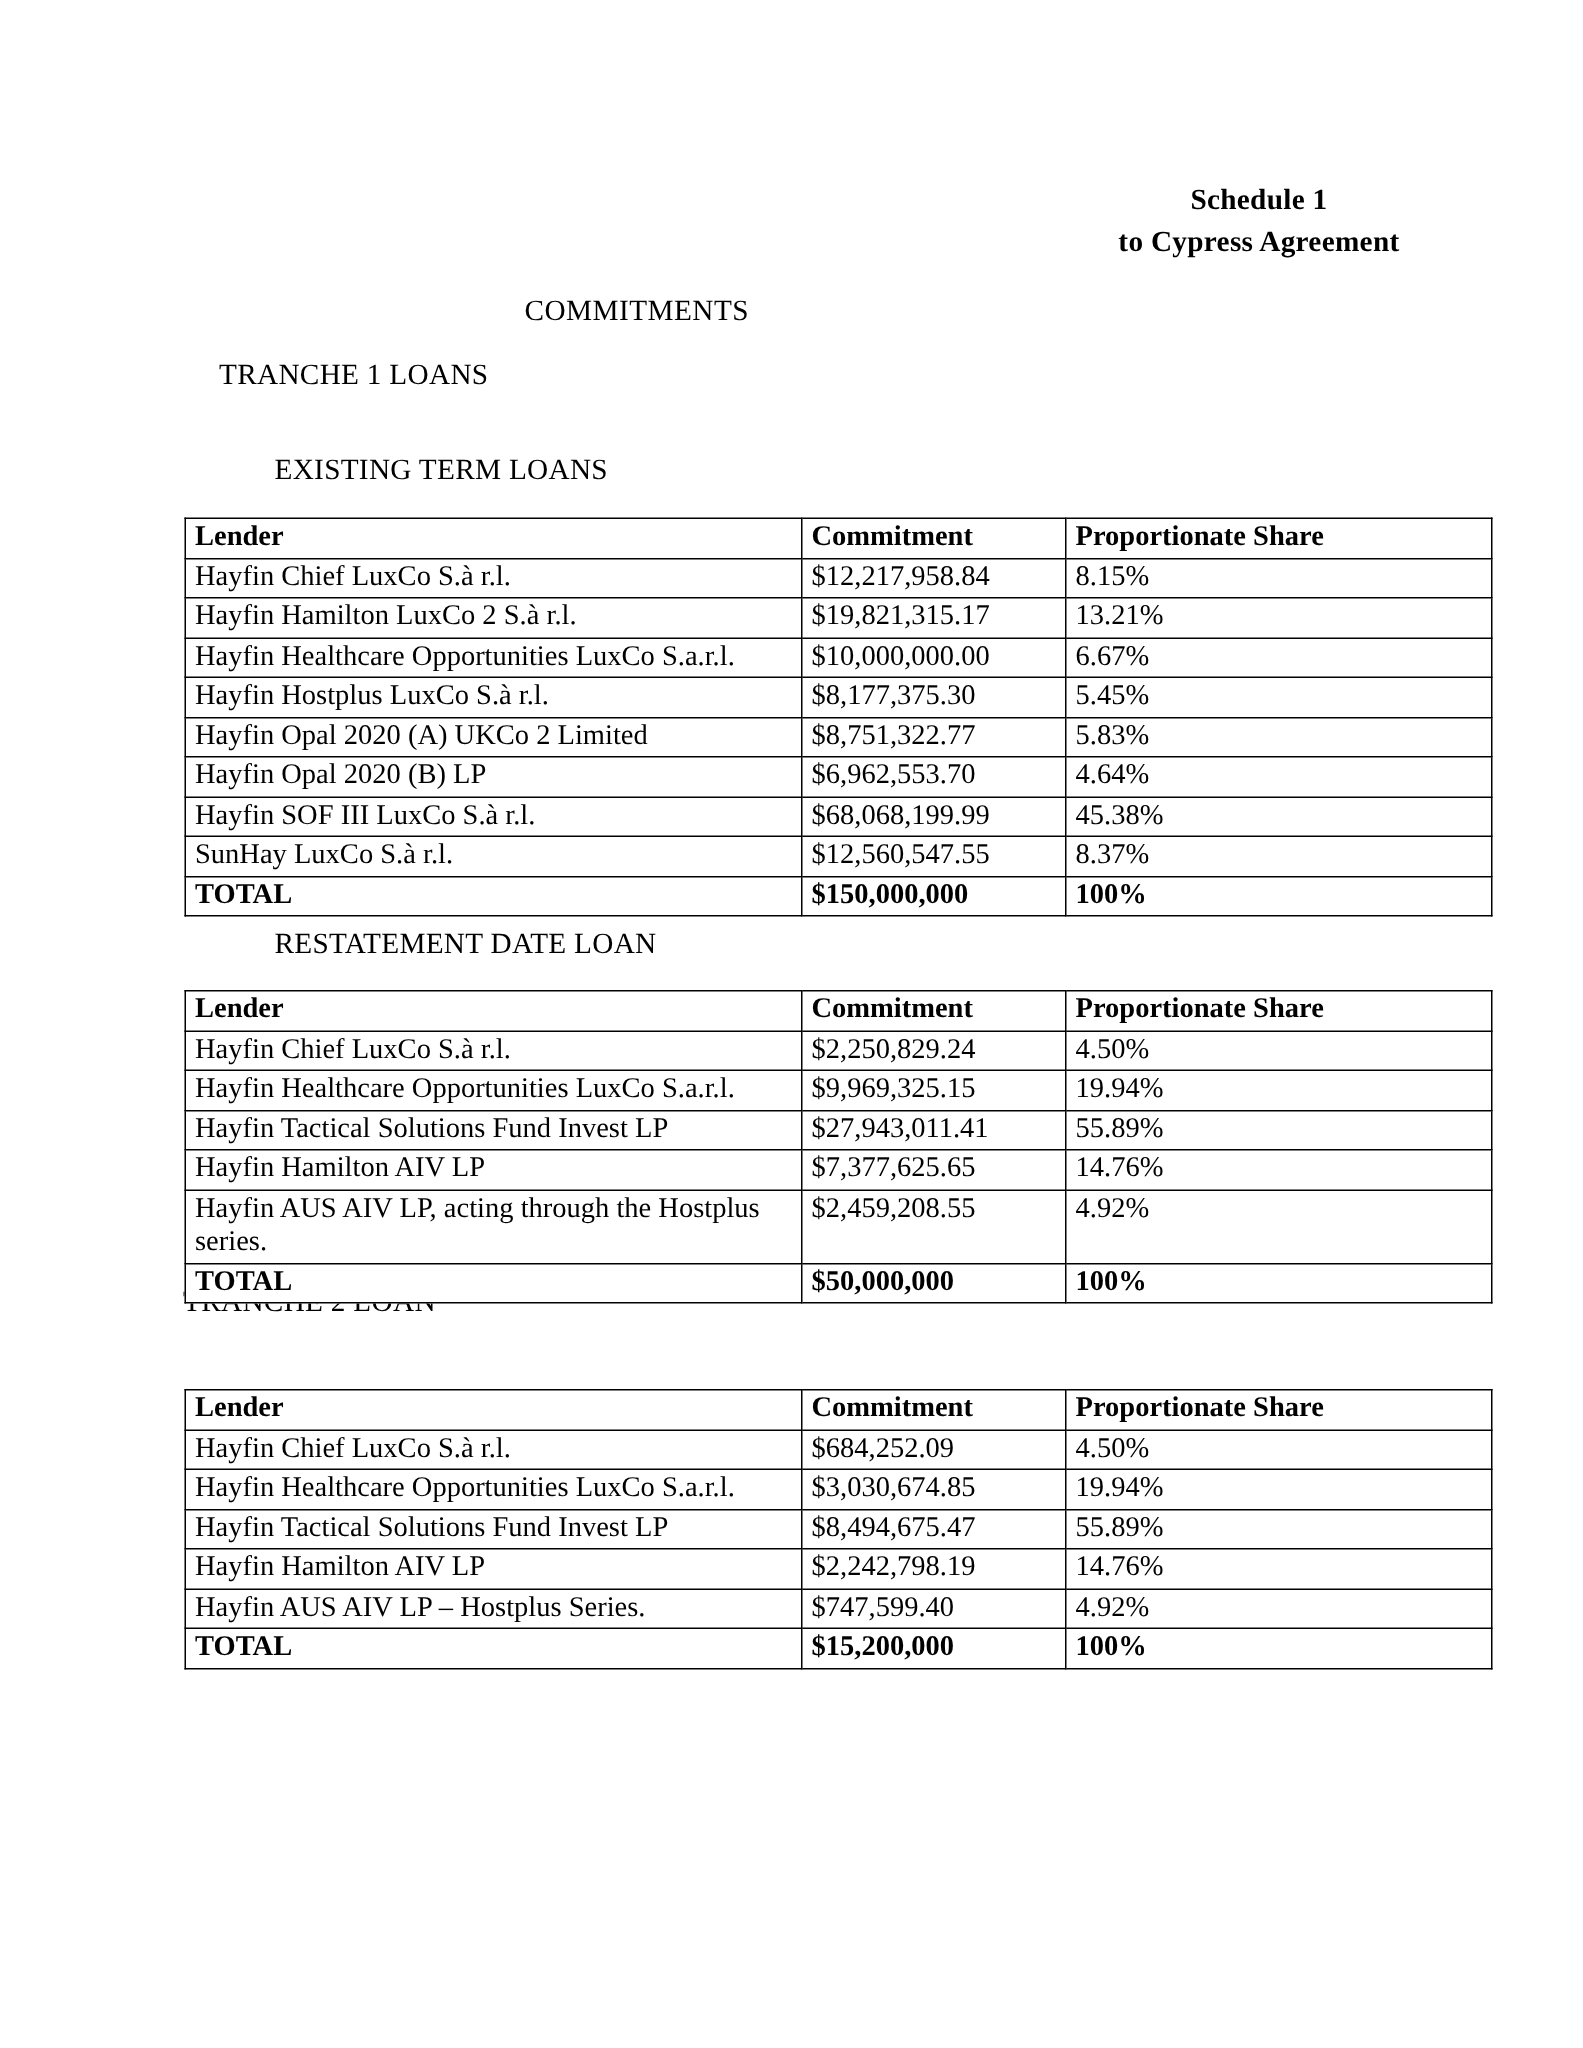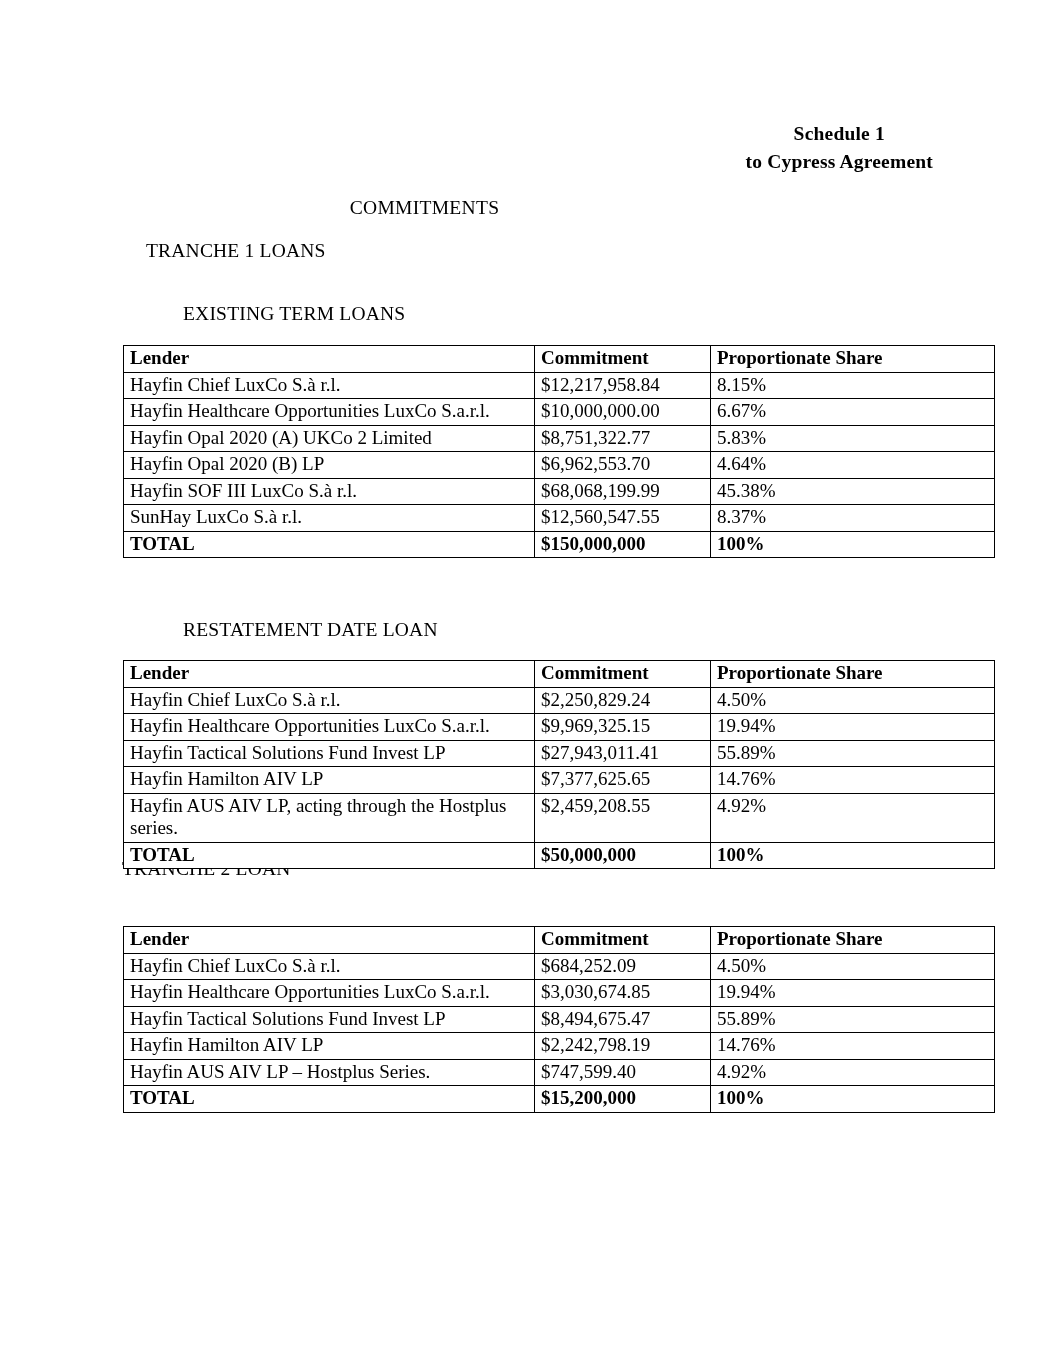--- a/index.html
+++ b/index.html
@@ -97,23 +97,33 @@
       <td class="c-lender">Lender</td>
       <td class="c-commit">Commitment</td>
       <td class="c-share">Proportionate Share</td>
     </tr>
     <tr>
       <td class="c-lender">Hayfin Chief LuxCo S.à r.l.</td>
       <td class="c-commit">$12,217,958.84</td>
       <td class="c-share">8.15%</td>
     </tr>
     <tr>
+      <td class="c-lender">Hayfin Hamilton LuxCo 2 S.à r.l.</td>
+      <td class="c-commit">$19,821,315.17</td>
+      <td class="c-share">13.21%</td>
+    </tr>
+    <tr>
       <td class="c-lender">Hayfin Healthcare Opportunities LuxCo S.a.r.l.</td>
       <td class="c-commit">$10,000,000.00</td>
       <td class="c-share">6.67%</td>
+    </tr>
+    <tr>
+      <td class="c-lender">Hayfin Hostplus LuxCo S.à r.l.</td>
+      <td class="c-commit">$8,177,375.30</td>
+      <td class="c-share">5.45%</td>
     </tr>
     <tr>
       <td class="c-lender">Hayfin Opal 2020 (A) UKCo 2 Limited</td>
       <td class="c-commit">$8,751,322.77</td>
       <td class="c-share">5.83%</td>
     </tr>
     <tr>
       <td class="c-lender">Hayfin Opal 2020 (B) LP</td>
       <td class="c-commit">$6,962,553.70</td>
       <td class="c-share">4.64%</td>

